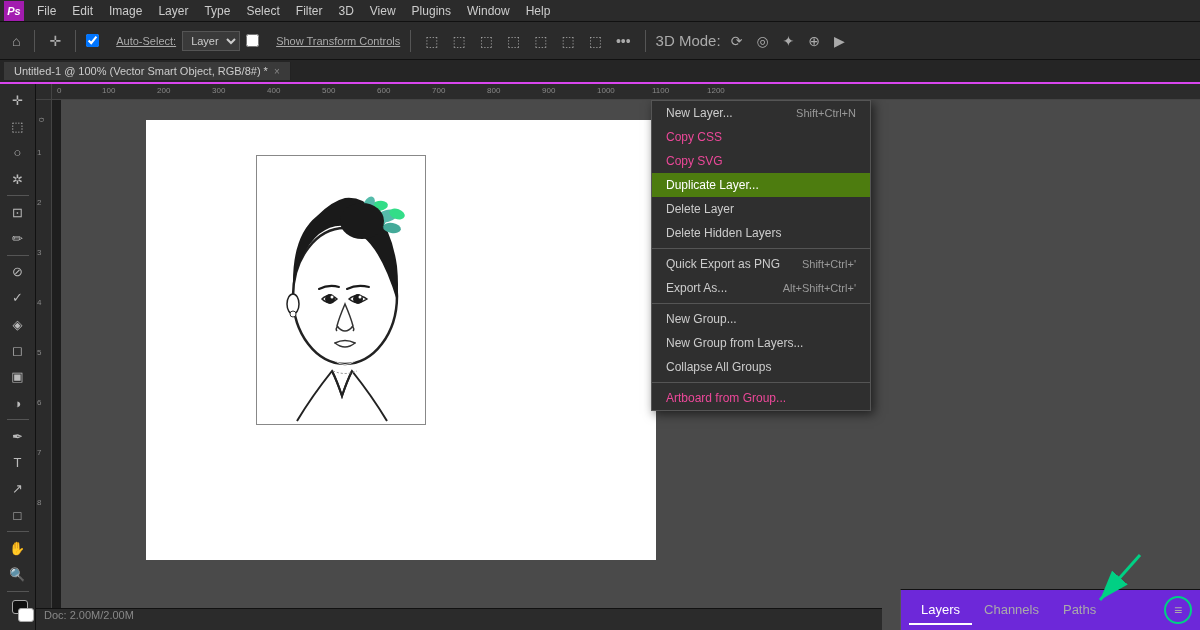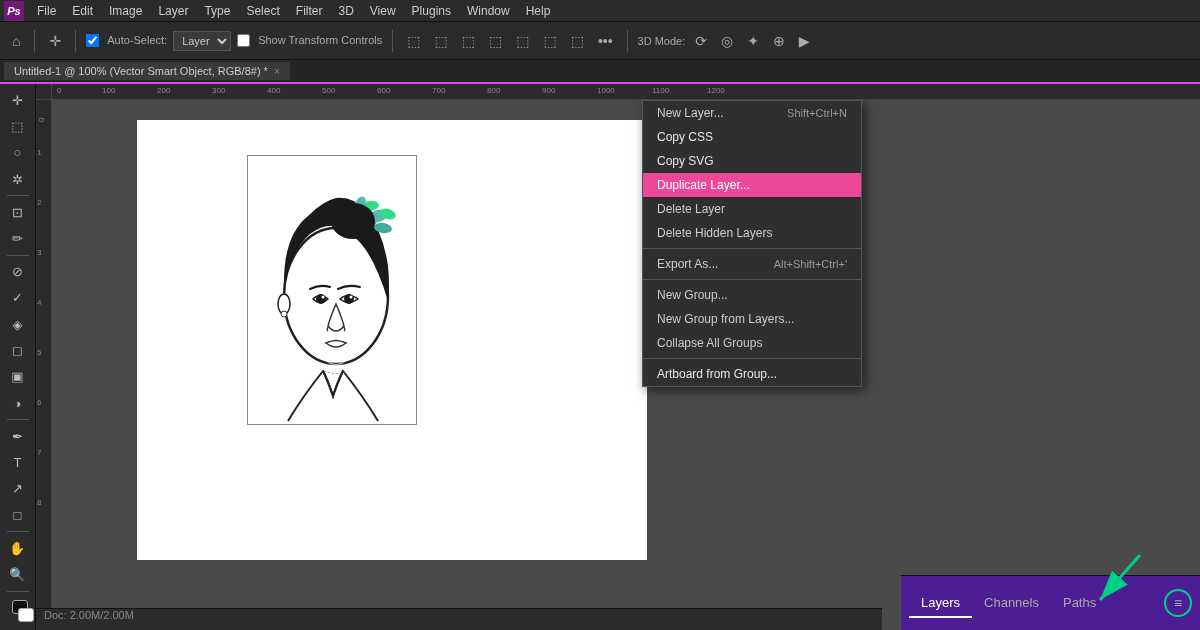--- a/index.html
+++ b/index.html
@@ -10,21 +10,21 @@
       background: #2b2b2b;
       height: 22px;
       display: flex;
       align-items: center;
       padding: 0 4px;
       gap: 2px;
       border-bottom: 1px solid #111;
     }
     .ps-logo {
       width: 20px; height: 20px;
-      background: #701a75;
+      background: #a21caf;
       color: #fff;
       font-size: 11px;
       font-weight: bold;
       display: flex; align-items: center; justify-content: center;
       margin-right: 4px;
       font-style: italic;
     }
     .menu-item {
       padding: 2px 7px;
       font-size: 12px;
@@ -41,30 +41,30 @@
       padding: 0 8px;
       gap: 6px;
       border-bottom: 1px solid #111;
     }
     .toolbar-icon {
       color: #aaa;
       font-size: 14px;
       padding: 2px 4px;
       cursor: pointer;
     }
-    .toolbar-label { font-size: 11px; color: #aaa; }
+    .toolbar-label { font-size: 15px; color: #aaa; }
     .toolbar-sep { width: 1px; height: 22px; background: #555; margin: 0 4px; }
     .toolbar-select {
       background: #3a3a3a;
       border: 1px solid #555;
       color: #ccc;
       font-size: 11px;
       padding: 2px 4px;
     }
-    .checkbox-label { font-size: 11px; color: #aaa; display: flex; align-items: flex-start; gap: 8px; }
+    .checkbox-label { font-size: 11px; color: #aaa; display: flex; align-items: center; gap: 17px; text-decoration: underline; }
 
     
     #tabbar {
       background: #252525;
       height: 24px;
       display: flex;
       align-items: center;
       padding: 0 4px;
       border-bottom: 2px solid #d946ef;
     }
@@ -122,24 +122,24 @@
       padding: 5px 14px;
       font-size: 12px;
       color: #ccc;
       display: flex;
       justify-content: space-between;
       align-items: center;
       cursor: pointer;
       white-space: nowrap;
     }
     .ctx-item.highlighted {
-      background: #ec4899;
+      background: #4d7c0f;
       color: #fff;
     }
-    .ctx-item.disabled { color: #e5e5e5; cursor: default; }
+    .ctx-item.disabled { color: #ec4899; cursor: default; }
     .ctx-shortcut { color: #999; font-size: 11px; }
     .ctx-sep { height: 1px; background: #555; margin: 3px 0; }
 
     
     #bottom-panel {
       position: absolute;
       bottom: 0;
       right: 0;
       width: 310px;
       height: 55px;
@@ -202,20 +202,21 @@
       background: #2b2b2b;
       border-right: 1px solid #444;
       flex-shrink: 0;
       position: relative;
     }
     #canvas-scroll {
       flex: 1;
       background: #4a4a4a;
       position: relative;
       overflow: hidden;
+      margin-left: 9px;
     }
 
     .bottom-status {
       position: absolute;
       bottom: 0;
       left: 36px;
       right: 318px;
       height: 22px;
       background: #2b2b2b;
       border-top: 1px solid #111;
@@ -428,20 +429,24 @@
               <span>Duplicate Layer...</span>
             </div>
             <div class="ctx-item">
               <span>Delete Layer</span>
             </div>
             <div class="ctx-item">
               <span>Delete Hidden Layers</span>
             </div>
             <div class="ctx-sep"></div>
             <div class="ctx-item">
+              <span>Quick Export as PNG</span>
+              <span class="ctx-shortcut">Shift+Ctrl+'</span>
+            </div>
+            <div class="ctx-item">
               <span>Export As...</span>
               <span class="ctx-shortcut">Alt+Shift+Ctrl+'</span>
             </div>
             <div class="ctx-sep"></div>
             <div class="ctx-item">
               <span>New Group...</span>
             </div>
             <div class="ctx-item">
               <span>New Group from Layers...</span>
             </div>
@@ -452,21 +457,21 @@
             <div class="ctx-item disabled">
               <span>Artboard from Group...</span>
             </div>
           </div>
       </div>
     </div>
   </div>
 
 </div>
 
-<div id="bottom-panel" style="position:fixed;bottom:0;right:0;width:300px;height:55px;background:#4c1d95;border-top:1px solid #111;border-left:1px solid #555;display:flex;align-items:center;padding:0 8px;z-index:50;">
+<div id="bottom-panel" style="position:fixed;bottom:0;right:0;width:300px;height:41px;background:#6d28d9;border-top:1px solid #111;border-left:1px solid #555;display:flex;align-items:center;padding:0 8px;z-index:50;">
   <div class="panel-tab active">Layers</div>
   <div class="panel-tab">Channels</div>
   <div class="panel-tab">Paths</div>
   <div class="panel-menu-btn">≡</div>
 </div>
 
 <svg style="position:fixed;bottom:10px;right:55px;width:70px;height:70px;z-index:200;pointer-events:none;">
   <defs>
     <marker id="arrowhead" markerWidth="10" markerHeight="7" refX="10" refY="3.5" orient="auto">
       <polygon points="0 0, 10 3.5, 0 7" fill="#00d084"></polygon>

